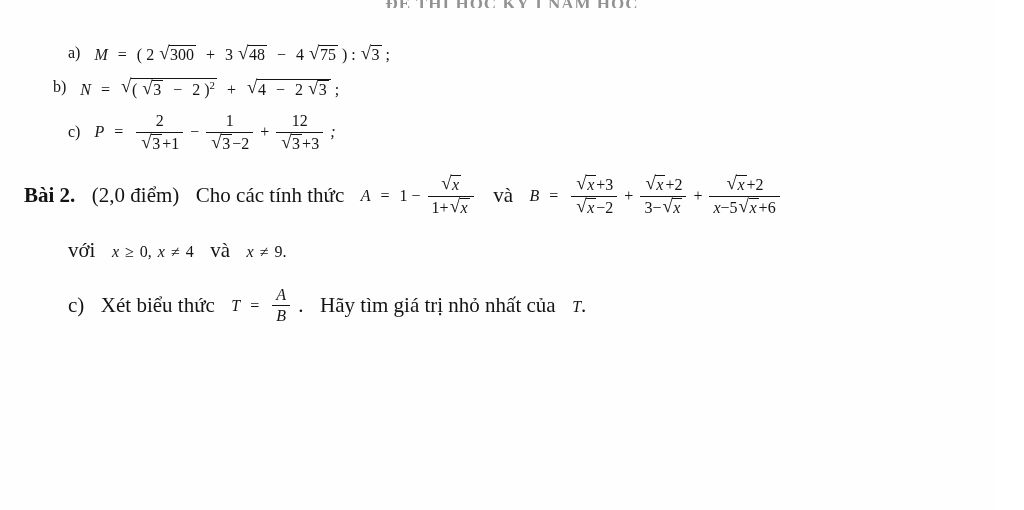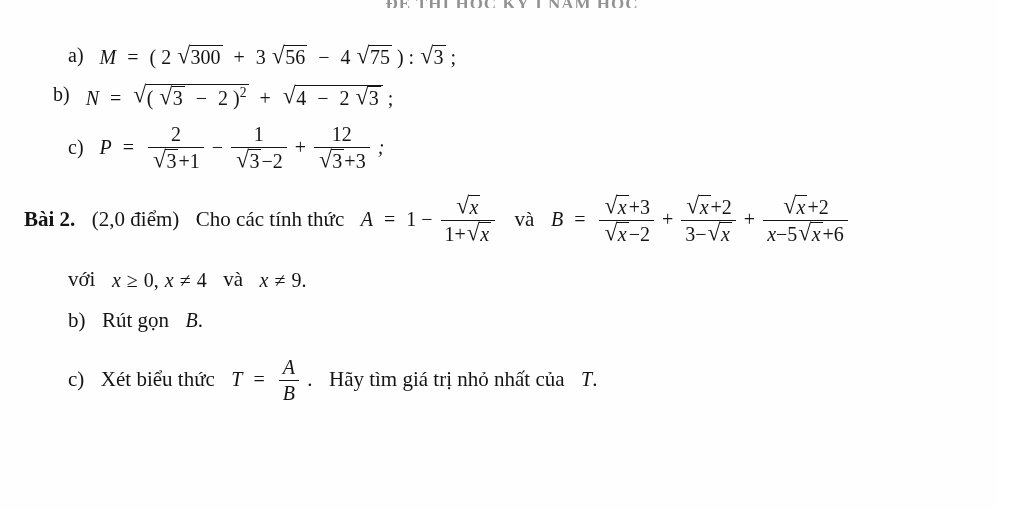--- a/index.html
+++ b/index.html
@@ -114,21 +114,21 @@
   }
   .row-a { margin-top: 16px; }
   .row-b { margin-top: 14px; margin-left: 29px; }
   .row-c { margin-top: 14px; }
   .bai2 { margin-top: 22px; }
   .row-vdk { margin-top: 20px; }
   .row-2a { margin-top: 18px; }
   .row-2b { margin-top: 16px; }
   .row-2c { margin-top: 24px; }
   .fs-main { font-size: 21px; }
-  .fs-math { font-size: 20px; }
+  .fs-math { font-size: 16px; }
 </style>
 </head>
 <body>
 
 <div class="page">
 
   <div class="clipped-header">ĐỀ THI HỌC KỲ I NĂM HỌC</div>
 
   <div class="body-block">
 
@@ -137,21 +137,21 @@
       <span>a)</span>
       <span class="sp"></span>
       <span class="m">
         <span class="mathvar">M</span>
         <span class="sp"></span><span>=</span><span class="sp"></span>
         <span>(</span>
         <span>2</span>
         <span class="sqrt"><span class="rad">√</span><span class="rc">300</span></span>
         <span class="sp"></span><span>+</span><span class="sp"></span>
         <span>3</span>
-        <span class="sqrt"><span class="rad">√</span><span class="rc">56</span></span>
+        <span class="sqrt"><span class="rad">√</span><span class="rc">48</span></span>
         <span class="sp"></span><span>−</span><span class="sp"></span>
         <span>4</span>
         <span class="sqrt"><span class="rad">√</span><span class="rc">75</span></span>
         <span>)</span>
         <span>:</span>
         <span class="sqrt"><span class="rad">√</span><span class="rc">3</span></span>
         <span>;</span>
       </span>
     </div>
 
@@ -273,27 +273,20 @@
       </span>
       <span class="sp"></span>
       <span>và</span>
       <span class="sp"></span>
       <span class="m fs-math">
         <span class="mathvar">x</span><span class="sp"></span><span>≠</span><span class="sp"></span><span>9</span><span>.</span>
       </span>
     </div>
 
 
-    <div class="line fs-main indent row-2b">
-      <span>b)</span>
-      <span class="sp"></span>
-      <span>Rút gọn</span>
-      <span class="sp"></span>
-      <span class="mathvar fs-math">B</span><span>.</span>
-    </div>
 
     <div class="line fs-main indent row-2c">
       <span>c)</span>
       <span class="sp"></span>
       <span>Xét biểu thức</span>
       <span class="sp"></span>
       <span class="m fs-math">
         <span class="mathvar">T</span>
         <span class="sp"></span><span>=</span><span class="sp"></span>
         <span class="frac">

